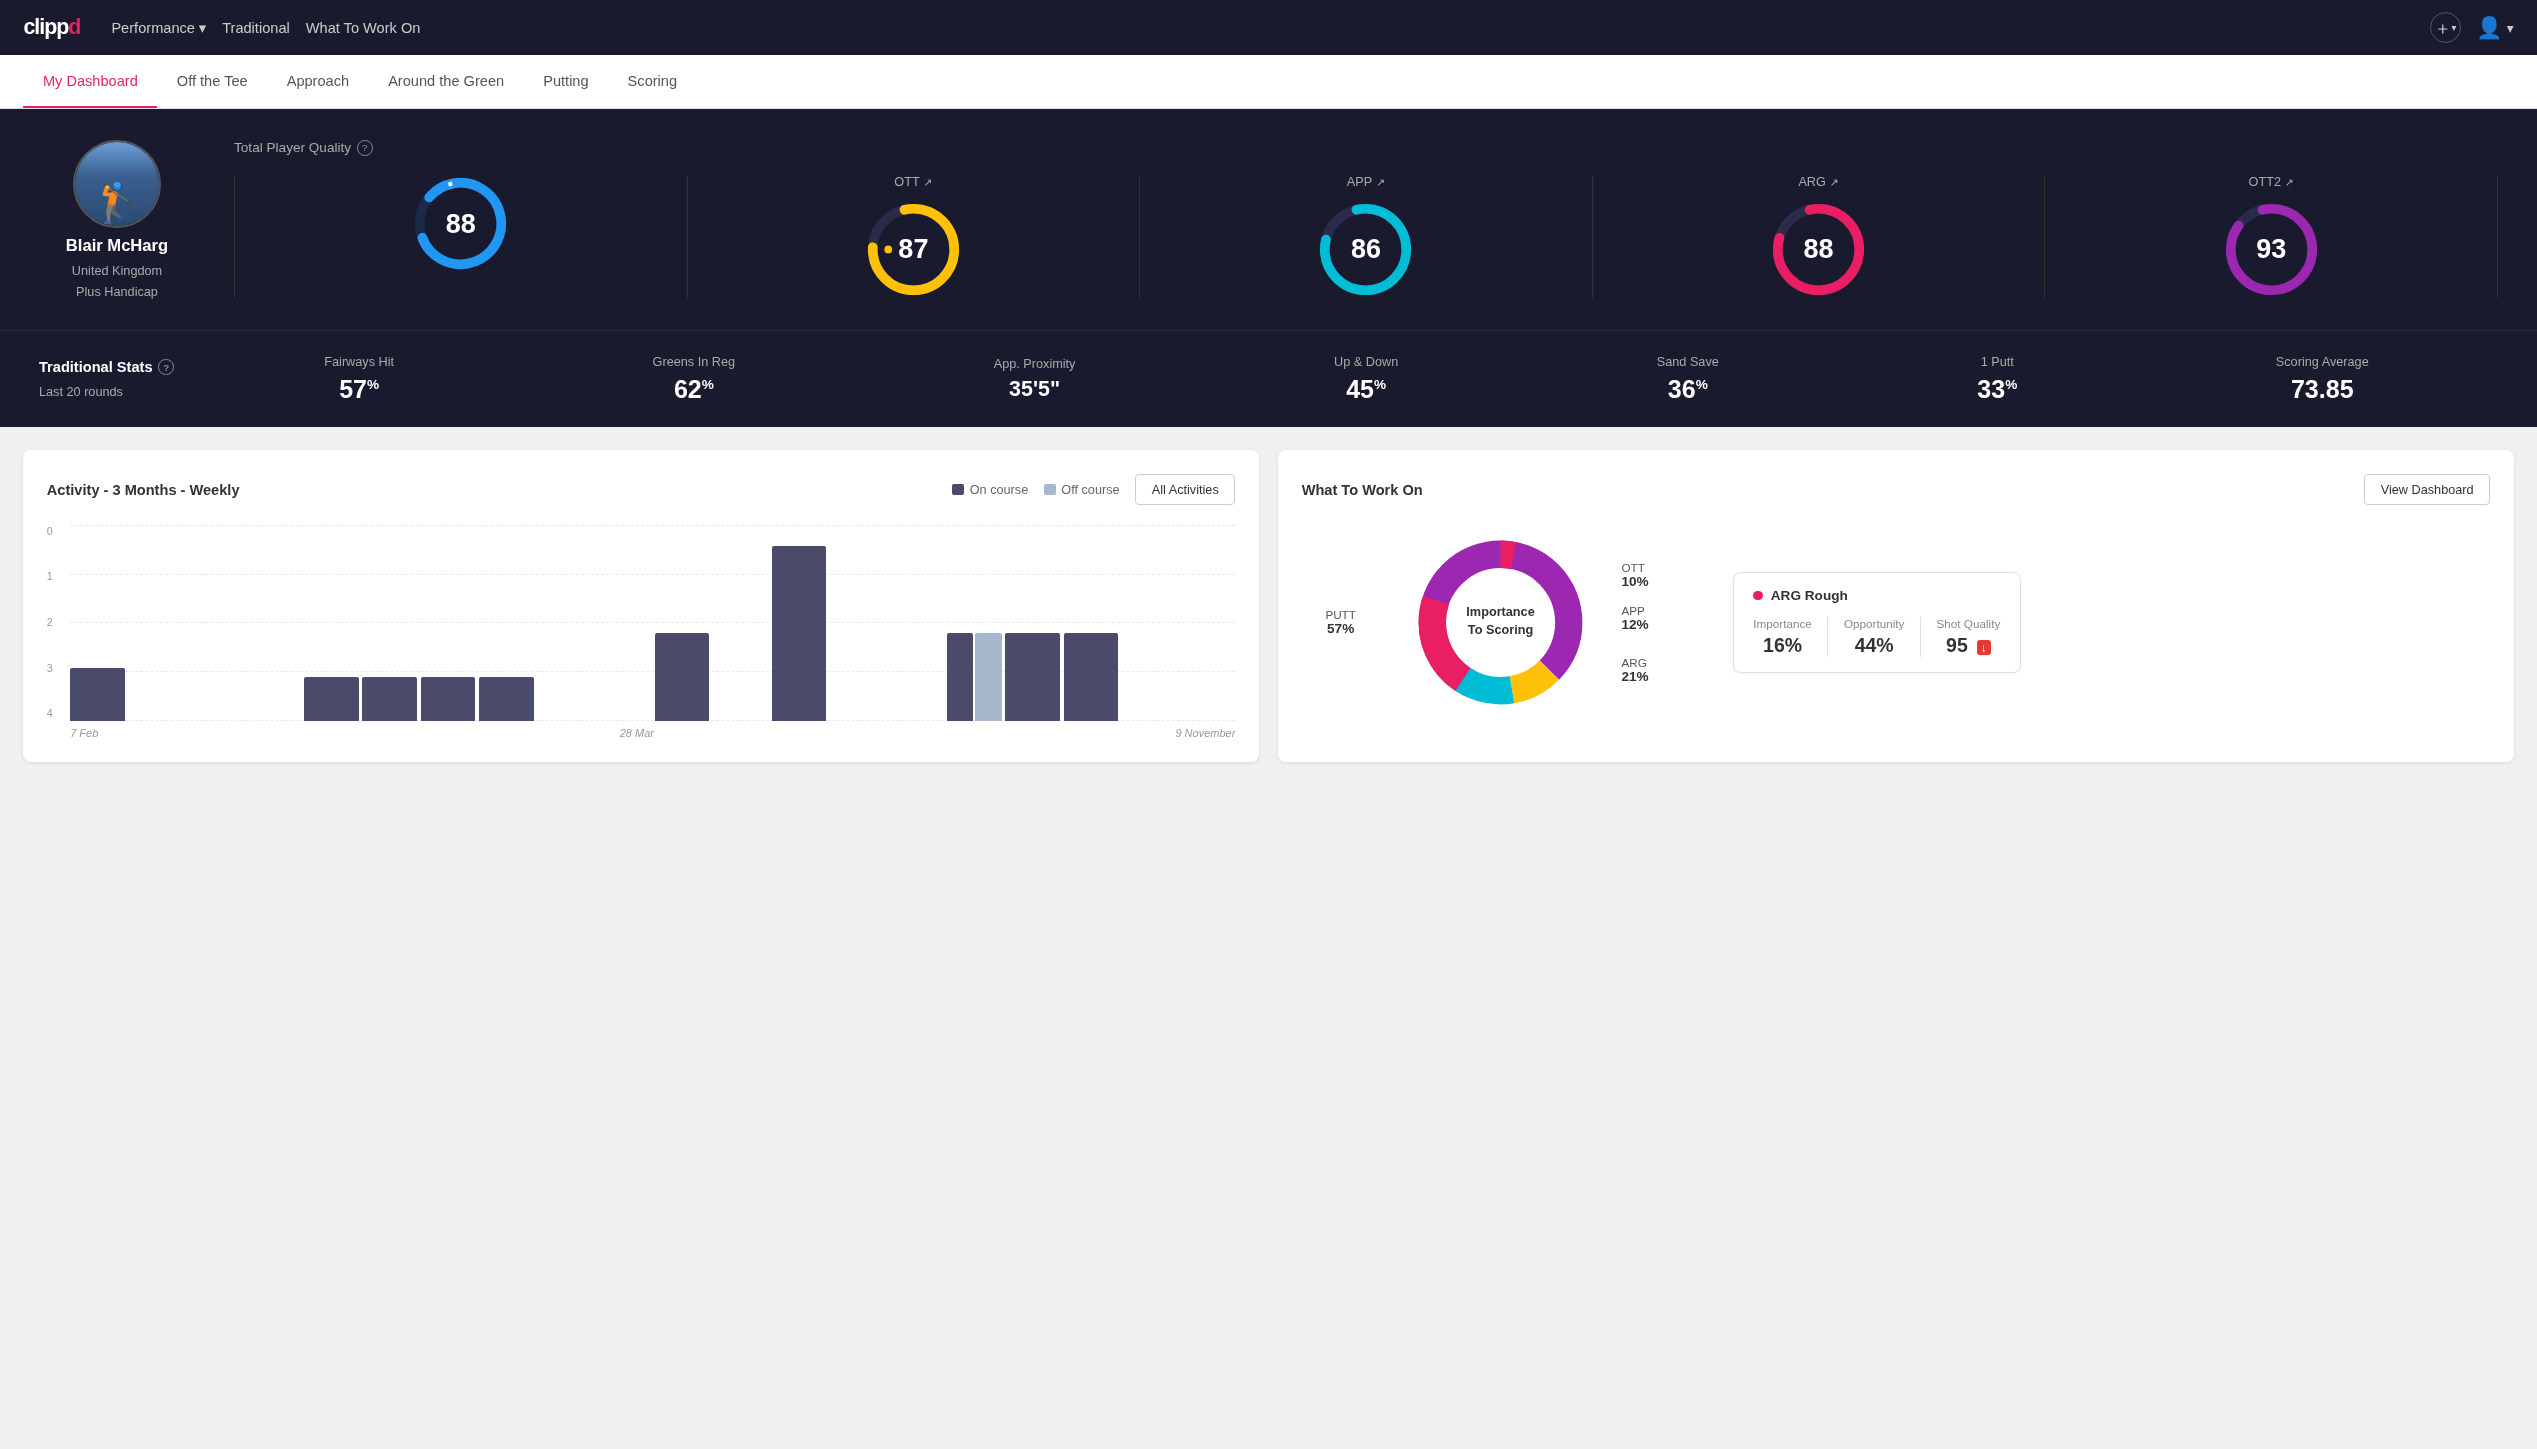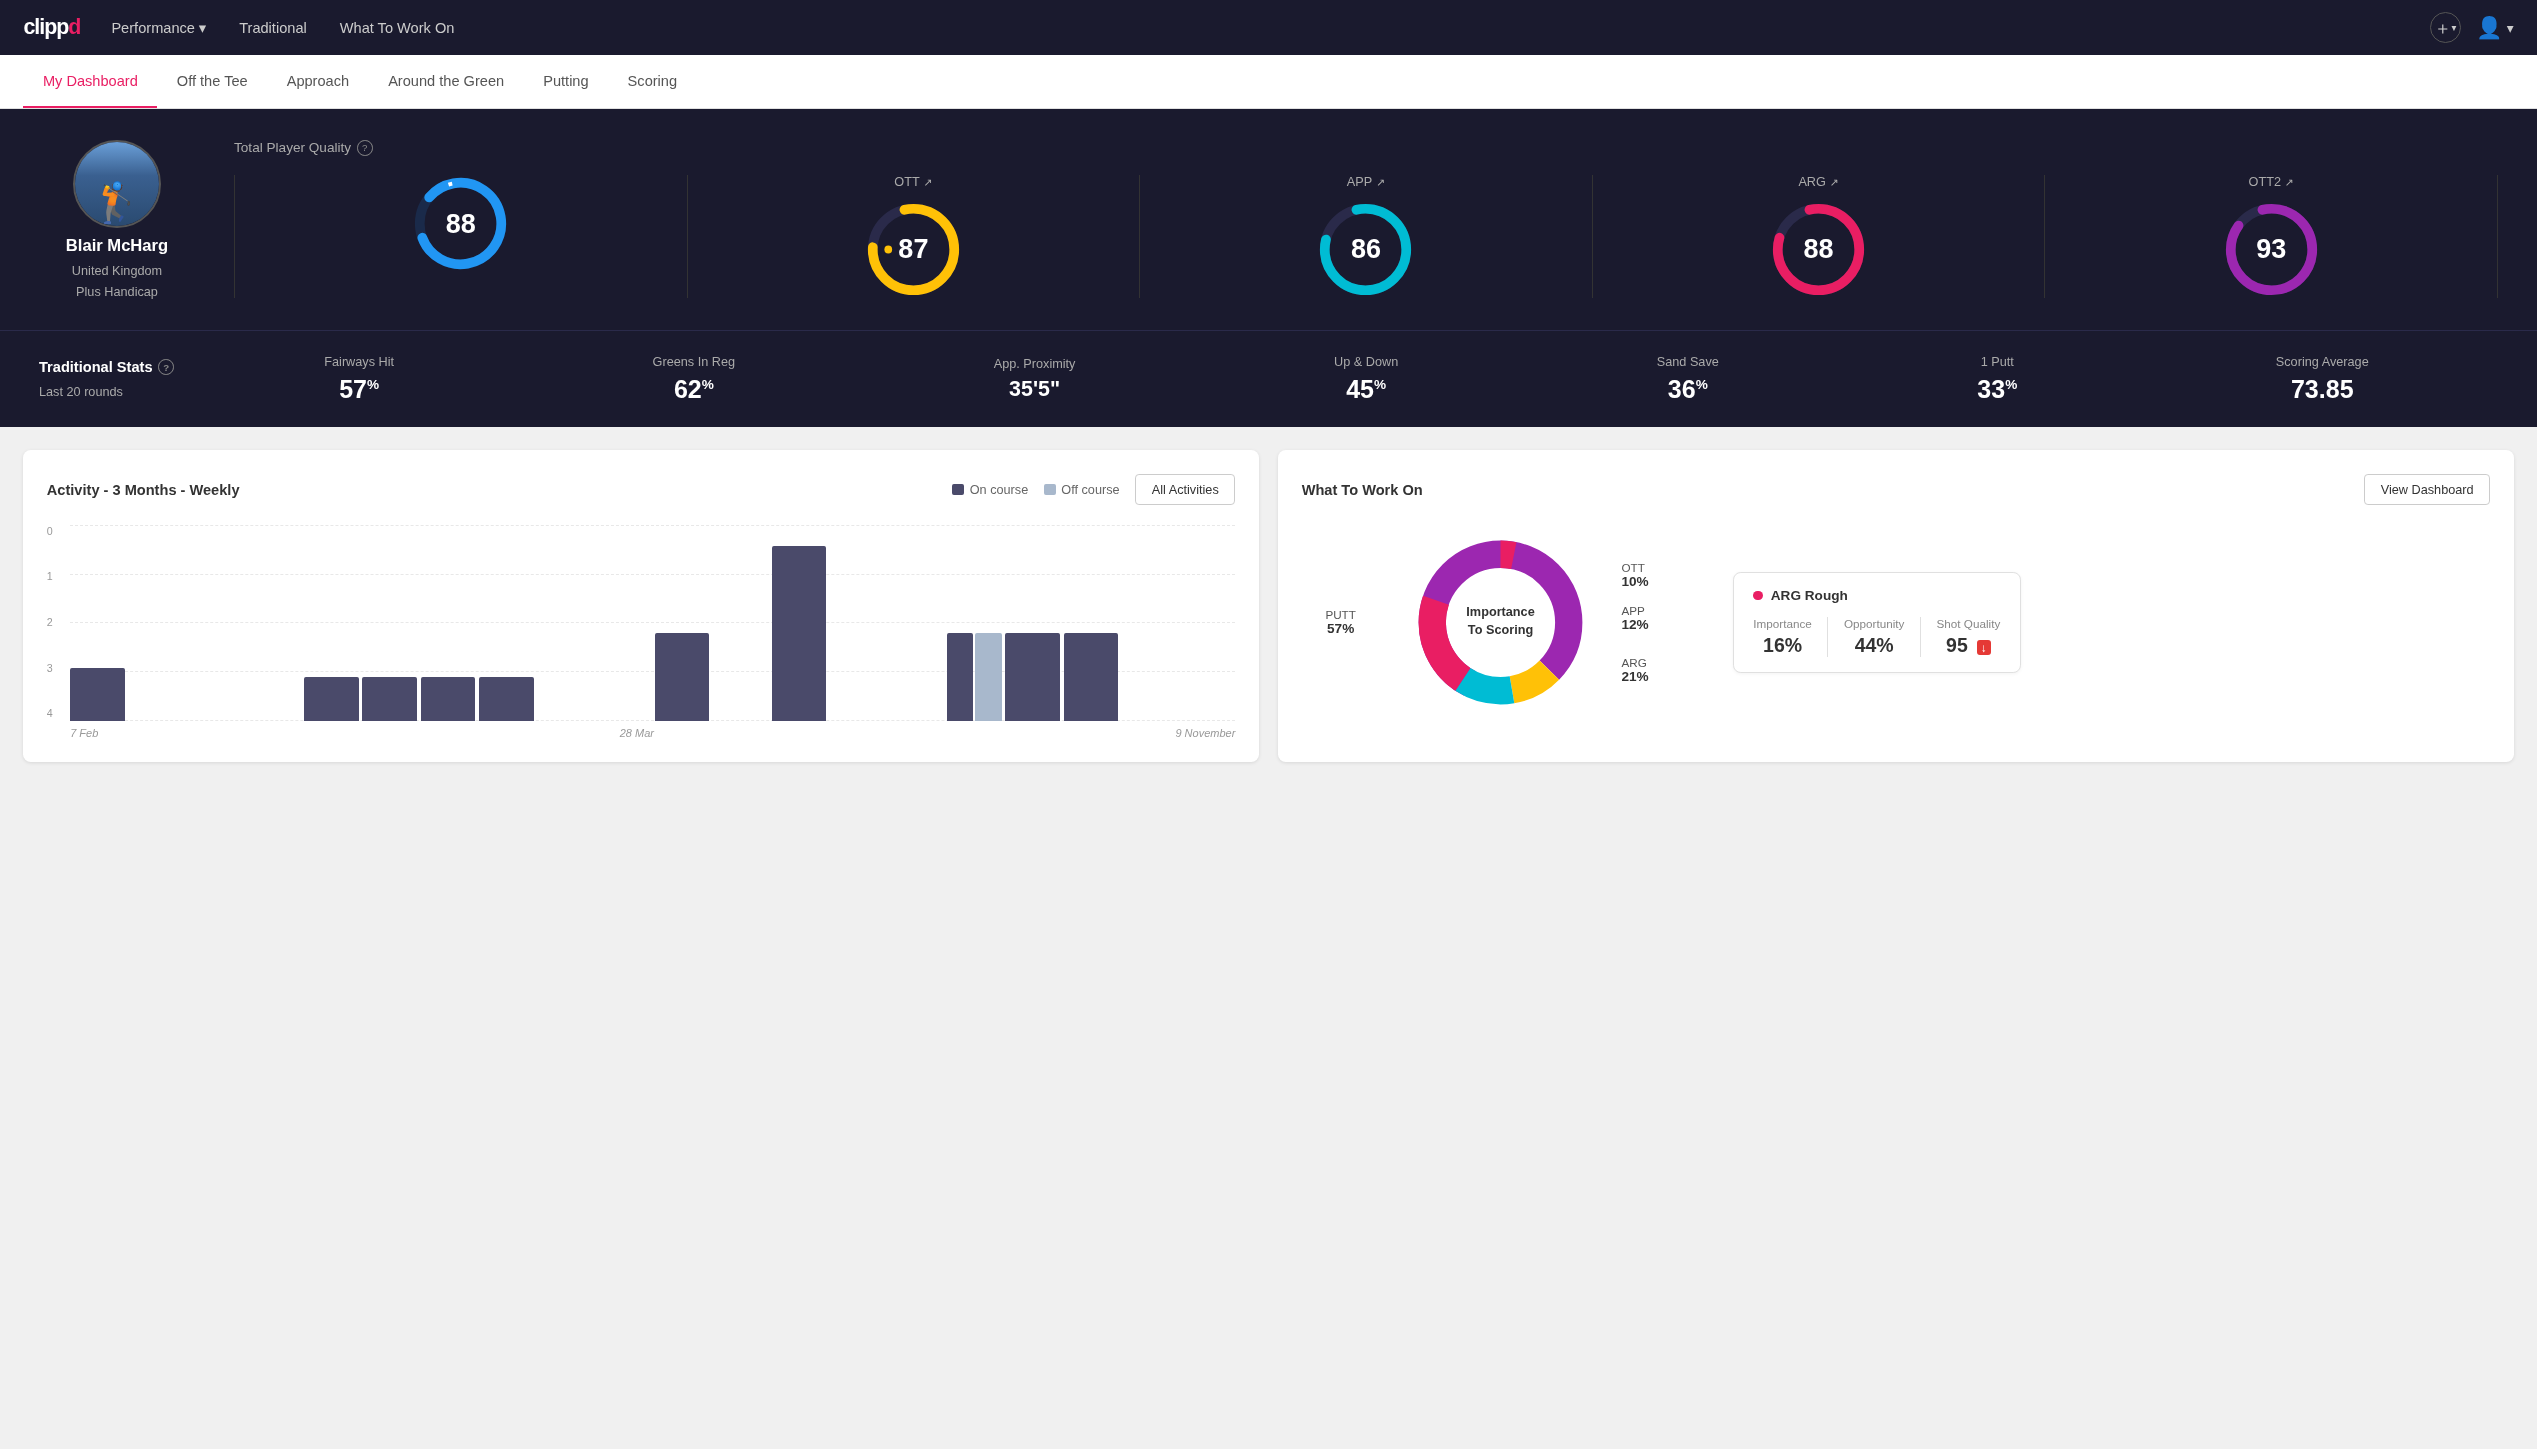--- a/index.html
+++ b/index.html
@@ -14,21 +14,21 @@
       height: 55px;
       gap: 31px;
     }
     .logo {
       color: #e91e63;
       font-weight: 900;
       font-size: 21.4px;
       letter-spacing: -1px;
     }
     .logo span { color: #fff; }
-    .nav-links { display: flex; gap: 33px; flex: 1; }
+    .nav-links { display: flex; gap: 16px; flex: 1; }
     .nav-link {
       color: #ccc;
       font-size: 14.6px;
       cursor: pointer;
       display: flex;
       align-items: center;
       gap: 3.9px;
       padding: 3.9px 0;
       text-decoration: none;
     }

